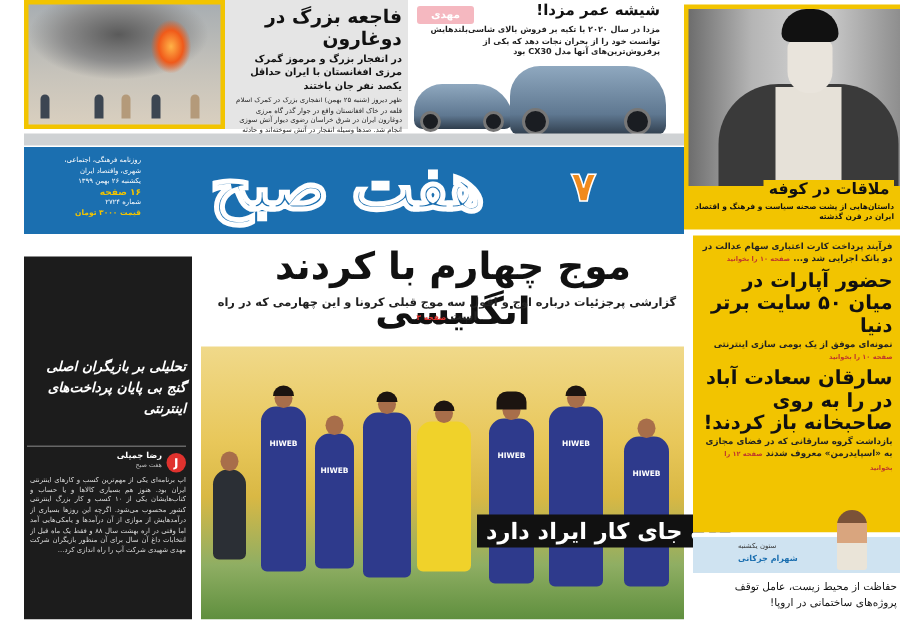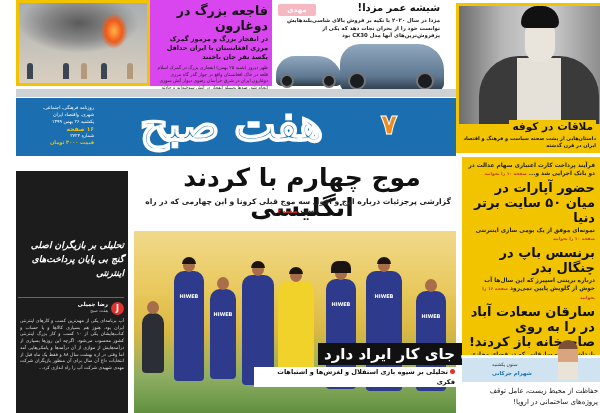--- a/index.html
+++ b/index.html
@@ -7,21 +7,21 @@
   body { font-family: "DejaVu Sans", sans-serif; position: relative; direction: rtl; }
   .abs { position: absolute; }
 
   
   .top-fire { left: 16px; top: 0; width: 134px; height: 86px; background: #f2c400; padding: 3px; }
   .fire-photo { width: 100%; height: 100%; background:
       radial-gradient(ellipse 18px 24px at 95px 28px, #ffb347 0%, #f05a1a 45%, transparent 75%),
       radial-gradient(ellipse 60px 30px at 60px 20px, #5a5a5a 0%, #8b8b8b 60%, transparent 100%),
       linear-gradient(#a8aeb2, #c8c4bb 60%, #d9cfbf); position: relative; overflow: hidden; }
   .fire-photo .person { position: absolute; bottom: 4px; width: 6px; height: 16px; background: #3c4652; border-radius: 3px 3px 0 0; }
-  .top-fire-text { left: 150px; top: 0; width: 122px; height: 86px; background: #d946ef; padding: 3px 4px; }
+  .top-fire-text { left: 150px; top: 0; width: 122px; height: 86px; background: #e5e5e5; padding: 3px 4px; }
   .h-fire { font-weight: bold; font-size: 12.5px; color: #111; text-align: right; line-height: 15px; }
   .sub-fire { font-size: 6.5px; font-weight: bold; color: #111; line-height: 9px; margin-top: 2px; }
   .body-small { font-size: 4.6px; color: #222; line-height: 6.6px; margin-top: 3px; }
 
   .top-mazda { left: 272px; top: 0; width: 172px; height: 86px; background: #fff; }
   .badge-car { left: 278px; top: 4px; width: 38px; height: 12px; background: #f5b8c0; color: #fff; font-size: 7px; font-weight: bold; text-align: center; line-height: 12px; border-radius: 2px; }
   .h-mazda { right: 6px; top: 2px; font-size: 10px; font-weight: bold; color: #111; }
   .mazda-sub { right: 6px; top: 17px; width: 164px; font-size: 5.4px; font-weight: bold; color: #222; line-height: 7.5px; text-align: right; }
   .car { border-radius: 20px 26px 6px 6px; background: linear-gradient(#8fa8bf, #5f7891 70%, #2f3d4c); }
   .wheel { position: absolute; width: 14px; height: 14px; border-radius: 50%; background: #1a1d22; border: 2px solid #777; }
@@ -194,34 +194,29 @@
       <div class="hair"></div>
       <div class="shirt-text">HIWEB</div>
     </div>
   <div class="player" style="left:282px;top:60px;width:30px;height:100px">
       <div class="head"></div>
       <div class="shirt-text">HIWEB</div>
     </div>
 </div>
 <div class="abs sport-headline">یک جای کار ایراد دارد</div>
 <div class="abs sport-bullets">
-  <div><span class="bullet-dot"></span><span>تحلیلی بر شیوه بازی استقلال و لغزش‌ها و اشتباهات فکری</span></div>
 </div>
 
 <div class="abs right-col">
   <div>
     <div class="rc-sub"><span>فرآیند پرداخت کارت اعتباری سهام عدالت در دو بانک اجرایی شد و...</span> <span class="rc-ref">صفحه ۱۰ را بخوانید</span></div>
   </div>
   <div style="margin-top:2px">
     <div class="rc-h">حضور آپارات در میان ۵۰ سایت برتر دنیا</div>
     <div class="rc-sub"><span>نمونه‌ای موفق از یک بومی سازی اینترنتی</span> <span class="rc-ref">صفحه ۱۰ را بخوانید</span></div>
-  </div>
-  <div style="margin-top:2px">
-    <div class="rc-h">برنسس باپ در چنگال بدر</div>
-    <div class="rc-sub"><span>درباره بریتنی اسپیرز که این سال‌ها آب خوش از گلویش پایین نمی‌رود</span> <span class="rc-ref">صفحه ۱۶ را بخوانید</span></div>
   </div>
   <div style="margin-top:2px">
     <div class="rc-h">سارقان سعادت آباد در را به روی صاحبخانه باز کردند!</div>
     <div class="rc-sub"><span>بازداشت گروه سارقانی که در فضای مجازی به «اسپایدرمن» معروف شدند</span> <span class="rc-ref">صفحه ۱۲ را بخوانید</span></div>
   </div>
 </div>
 
 <div class="abs right-bottom"></div>
 <div class="abs columnist-band"></div>
 <div class="abs columnist-face"></div>

